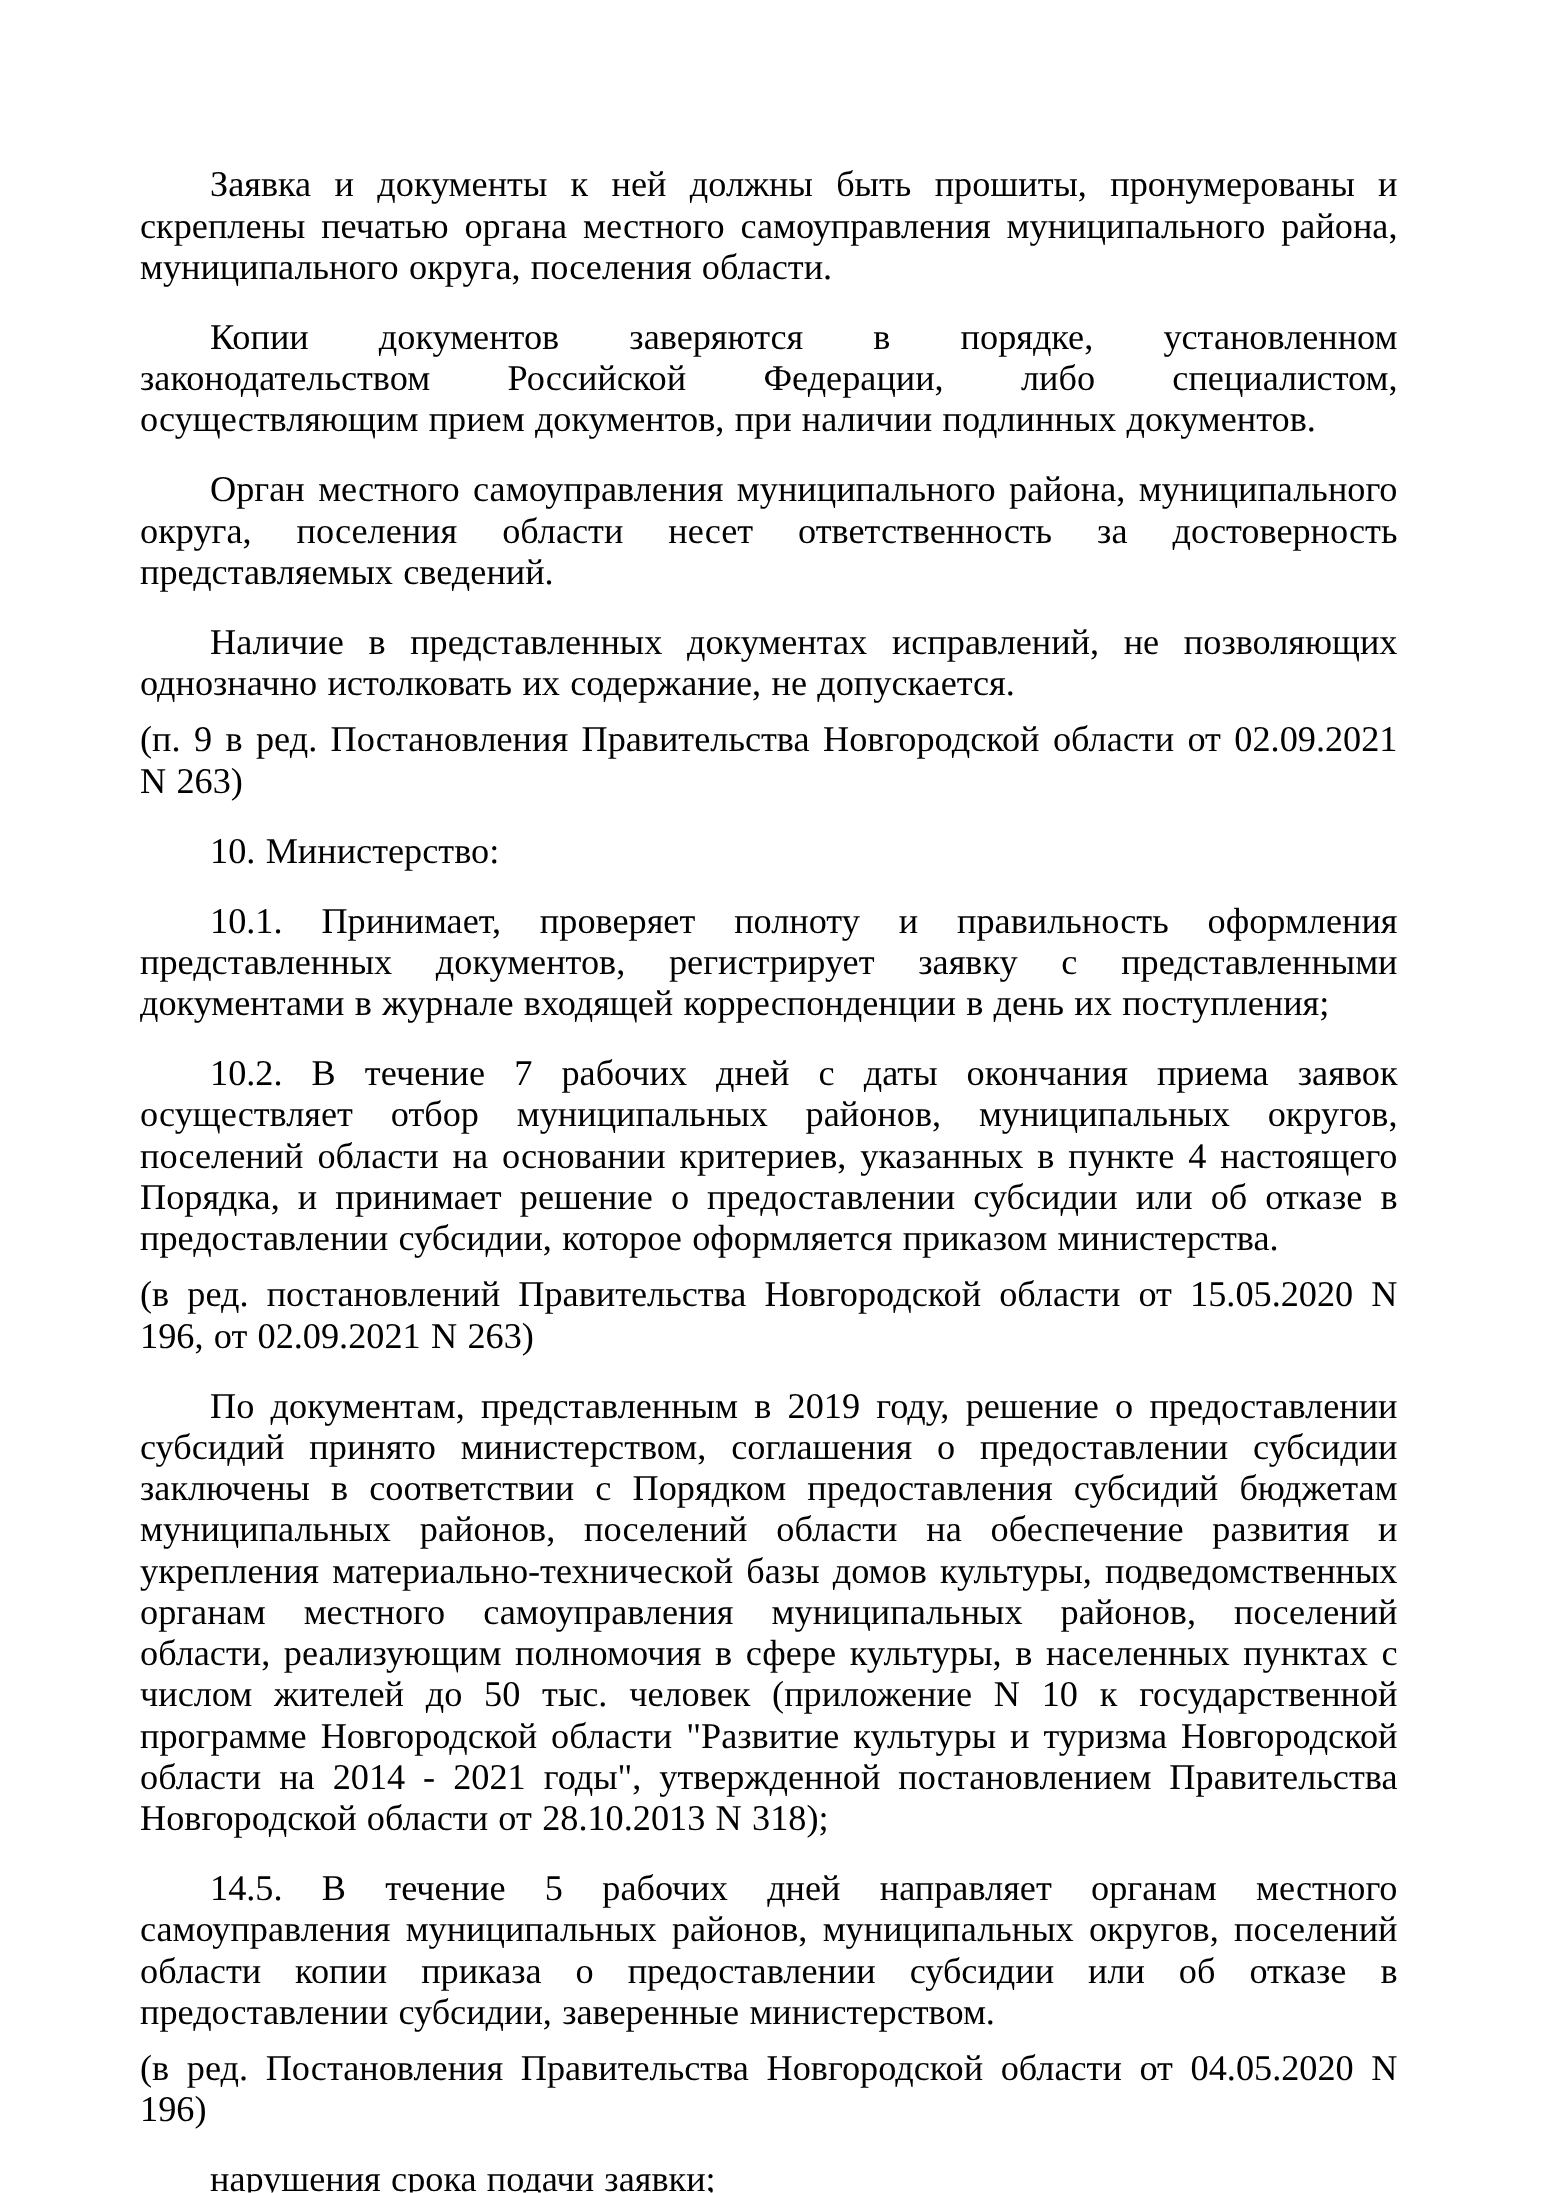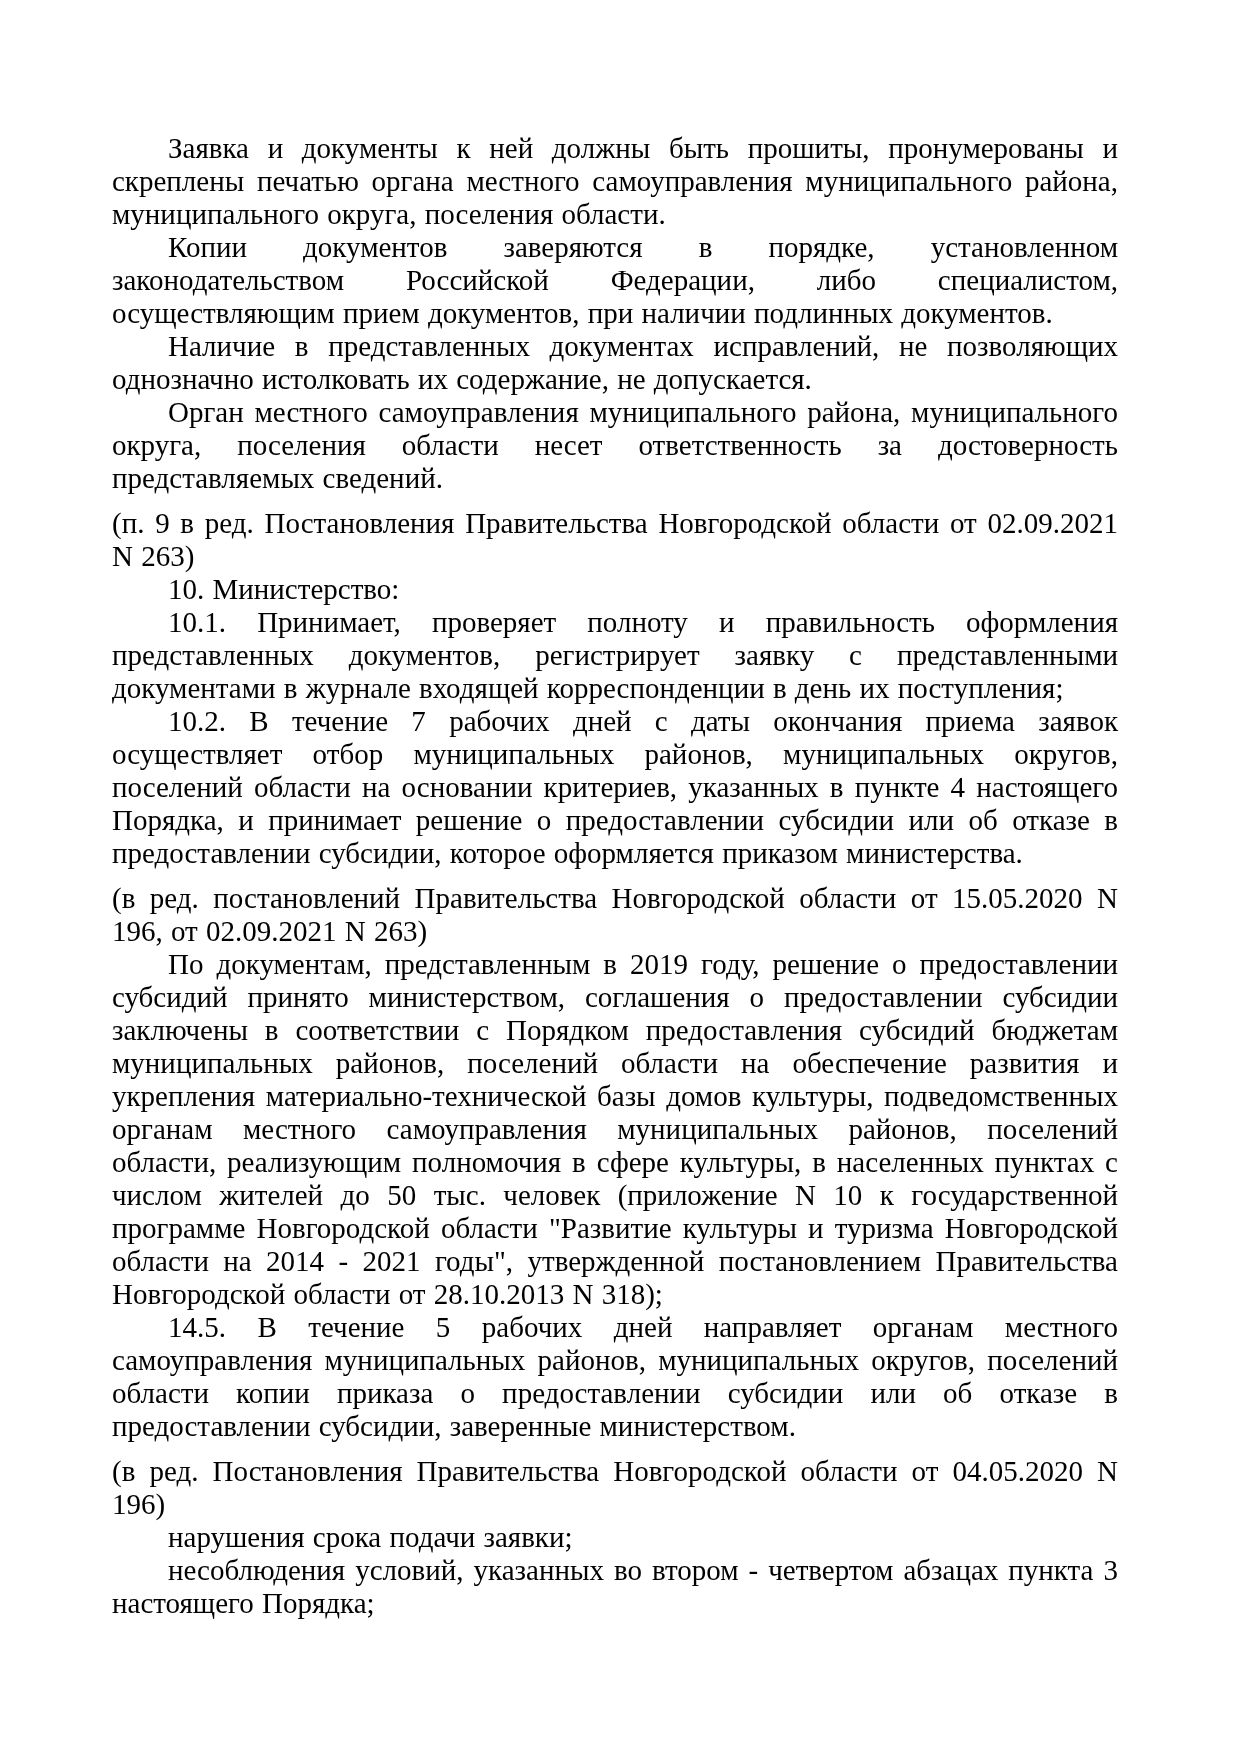--- a/index.html
+++ b/index.html
@@ -23,39 +23,39 @@
   }
   .page p {
     margin: 0;
     font-size: 29px;
     line-height: 33px;
     text-align: justify;
     hyphens: none;
     word-spacing: 1px;
   }
   .page p.para {
-    margin-top: 0;
+    margin-top: 23px;
     text-indent: 56px;
   }
   .page p.para.first {
     margin-top: 0;
   }
   .page p.note {
     margin-top: 12px;
     text-indent: 0;
   }
 </style>
 </head>
 <body>
 
 <div class="page">
   <p class="para first">Заявка и документы к ней должны быть прошиты, пронумерованы и скреплены печатью органа местного самоуправления муниципального района, муниципального округа, поселения области.</p>
   <p class="para">Копии документов заверяются в порядке, установленном законодательством Российской Федерации, либо специалистом, осуществляющим прием документов, при наличии подлинных документов.</p>
+  <p class="para">Орган местного самоуправления муниципального района, муниципального округа, поселения области несет ответственность за достоверность представляемых сведений.</p>
   <p class="para">Наличие в представленных документах исправлений, не позволяющих однозначно истолковать их содержание, не допускается.</p>
-  <p class="para">Орган местного самоуправления муниципального района, муниципального округа, поселения области несет ответственность за достоверность представляемых сведений.</p>
   <p class="note">(п. 9 в ред. Постановления Правительства Новгородской области от 02.09.2021 N 263)</p>
   <p class="para">10. Министерство:</p>
   <p class="para">10.1. Принимает, проверяет полноту и правильность оформления представленных документов, регистрирует заявку с представленными документами в журнале входящей корреспонденции в день их поступления;</p>
   <p class="para">10.2. В течение 7 рабочих дней с даты окончания приема заявок осуществляет отбор муниципальных районов, муниципальных округов, поселений области на основании критериев, указанных в пункте 4 настоящего Порядка, и принимает решение о предоставлении субсидии или об отказе в предоставлении субсидии, которое оформляется приказом министерства.</p>
   <p class="note">(в ред. постановлений Правительства Новгородской области от 15.05.2020 N 196, от 02.09.2021 N 263)</p>
   <p class="para">По документам, представленным в 2019 году, решение о предоставлении субсидий принято министерством, соглашения о предоставлении субсидии заключены в соответствии с Порядком предоставления субсидий бюджетам муниципальных районов, поселений области на обеспечение развития и укрепления материально-технической базы домов культуры, подведомственных органам местного самоуправления муниципальных районов, поселений области, реализующим полномочия в сфере культуры, в населенных пунктах с числом жителей до 50 тыс. человек (приложение N 10 к государственной программе Новгородской области "Развитие культуры и туризма Новгородской области на 2014 - 2021 годы", утвержденной постановлением Правительства Новгородской области от 28.10.2013 N 318);</p>
   <p class="para">14.5. В течение 5 рабочих дней направляет органам местного самоуправления муниципальных районов, муниципальных округов, поселений области копии приказа о предоставлении субсидии или об отказе в предоставлении субсидии, заверенные министерством.</p>
   <p class="note">(в ред. Постановления Правительства Новгородской области от 04.05.2020 N 196)</p>
   <p class="para">нарушения срока подачи заявки;</p>
   <p class="para">несоблюдения условий, указанных во втором - четвертом абзацах пункта 3 настоящего Порядка;</p>

